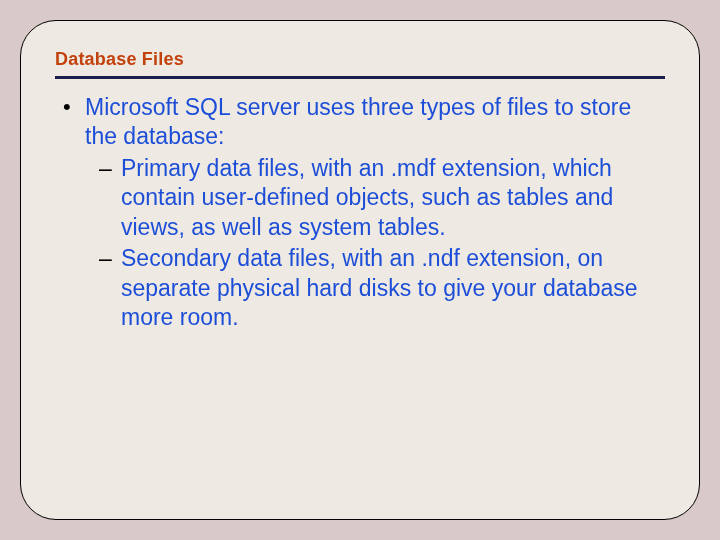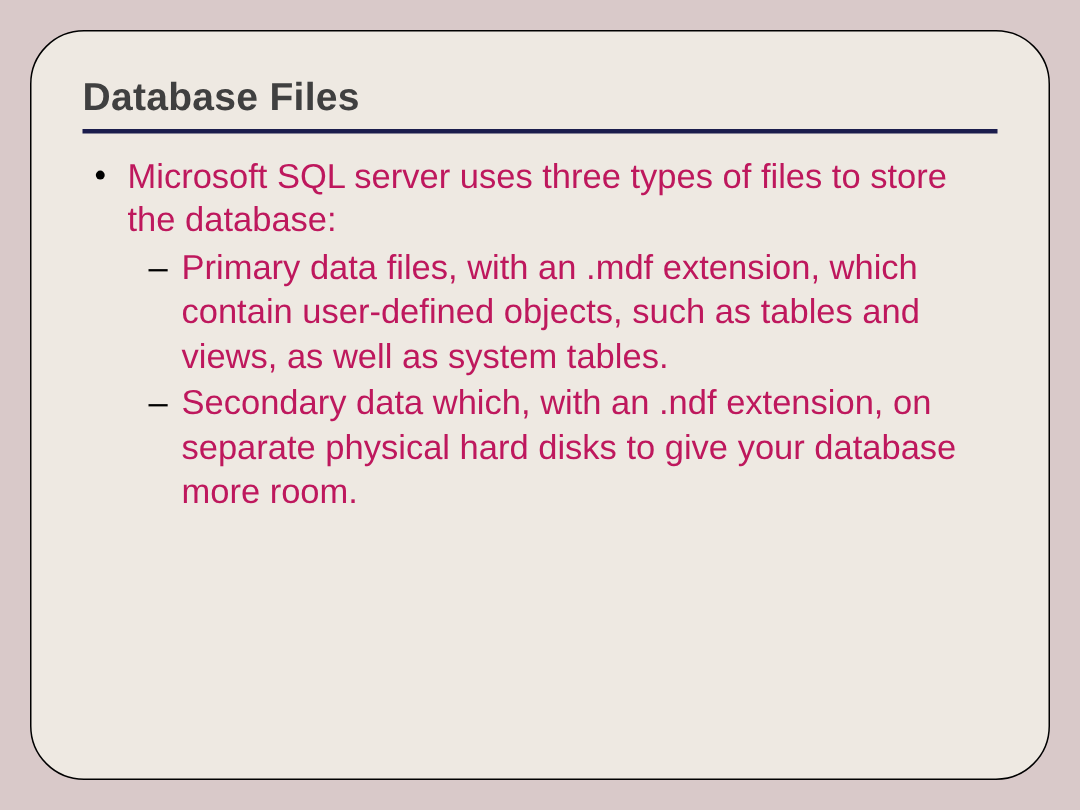--- a/index.html
+++ b/index.html
@@ -20,34 +20,34 @@
     width: 680px;
     height: 500px;
     background: #eee9e2;
     border: 1px solid #000;
     border-radius: 36px;
     box-sizing: border-box;
     padding: 28px 34px 24px 34px;
     position: relative;
   }
   .title {
-    font-size: 26px;
+    font-size: 18px;
     font-weight: bold;
-    color: #404040;
+    color: #c2410c;
     margin: 0 0 6px 0;
     letter-spacing: 0.2px;
   }
   .rule {
     border: none;
     border-top: 3px solid #1b1d4d;
     margin: 4px 0 14px 0;
   }
   .content {
     font-size: 23px;
-    color: #be185d;
+    color: #1d4ed8;
     line-height: 1.28;
   }
   ul.level1 {
     list-style: none;
     margin: 0;
     padding: 0 0 0 8px;
   }
   ul.level1 > li {
     position: relative;
     padding-left: 22px;
@@ -88,18 +88,18 @@
 
 <div class="slide">
   <h1 class="title">Database Files</h1>
   <hr class="rule">
   <div class="content">
     <ul class="level1">
       <li>
         <span class="intro">Microsoft SQL server uses three types of files to store the database:</span>
         <ul class="level2">
           <li><span>Primary data files, with an .mdf extension, which contain user-defined objects, such as tables and views, as well as system tables.</span></li>
-          <li><span>Secondary data which, with an .ndf extension, on separate physical hard disks to give your database more room.</span></li>
+          <li><span>Secondary data files, with an .ndf extension, on separate physical hard disks to give your database more room.</span></li>
         </ul>
       </li>
     </ul>
   </div>
 </div>
 
 </body></html>

